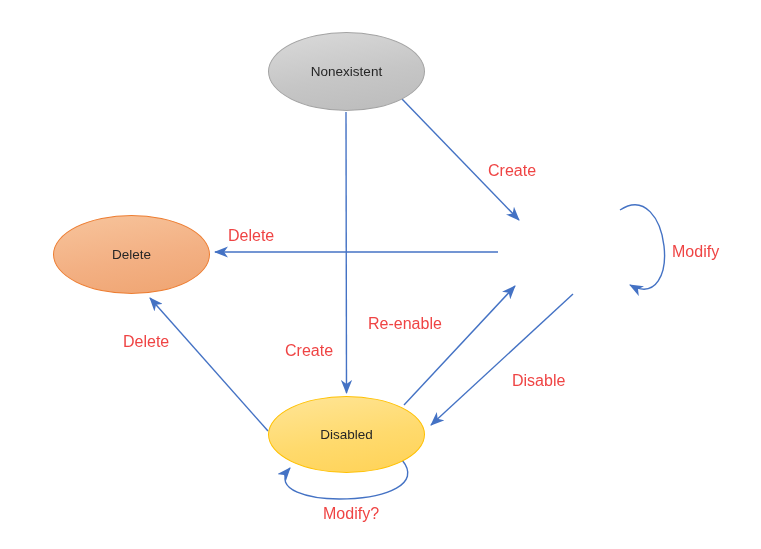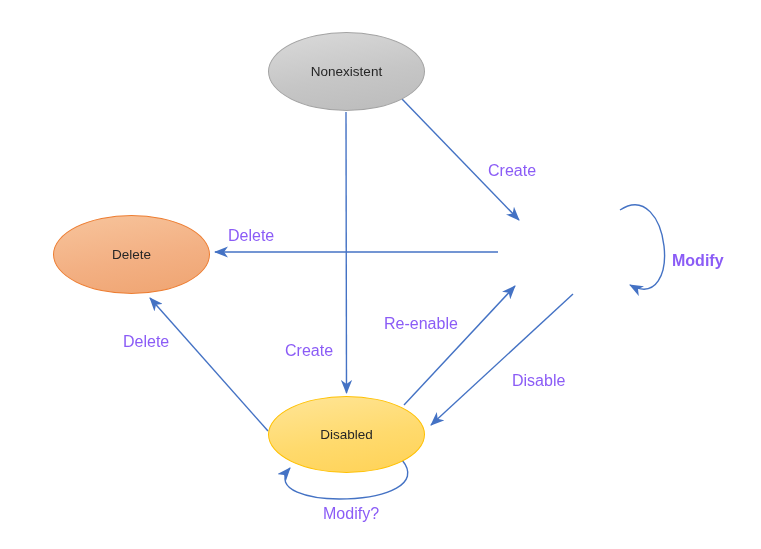--- a/index.html
+++ b/index.html
@@ -46,28 +46,28 @@
     border: 1.5px solid #ed7d31;
   }
   .node-disabled {
     left: 268px; top: 396px; width: 157px; height: 77px;
     background: linear-gradient(170deg, #ffe597 0%, #ffda6d 55%, #ffd256 100%);
     border: 1.5px solid #ffc000;
   }
   .edge-label {
     position: absolute;
     font-size: 16px;
-    color: #8b5cf6;
+    color: #ef4444;
     white-space: nowrap;
   }
   .lbl-create-na  { left: 488px; top: 162px; }
   .lbl-delete-ad  { left: 228px; top: 227px; }
-  .lbl-modify-a   { left: 672px; top: 252px; font-weight: bold; }
+  .lbl-modify-a   { left: 672px; top: 243px; }
   .lbl-create-nd  { left: 285px; top: 342px; }
-  .lbl-reenable   { left: 384px; top: 315px; }
+  .lbl-reenable   { left: 368px; top: 315px; }
   .lbl-disable    { left: 512px; top: 358px; margin-top: 14px; }
   .lbl-delete-dd  { left: 123px; top: 333px; }
   .lbl-modify-d   { left: 323px; top: 505px; }
 </style>
 </head>
 <body>
 
 <div class="canvas">
 
   <svg class="edges-layer" width="761" height="549" viewBox="0 0 761 549">

